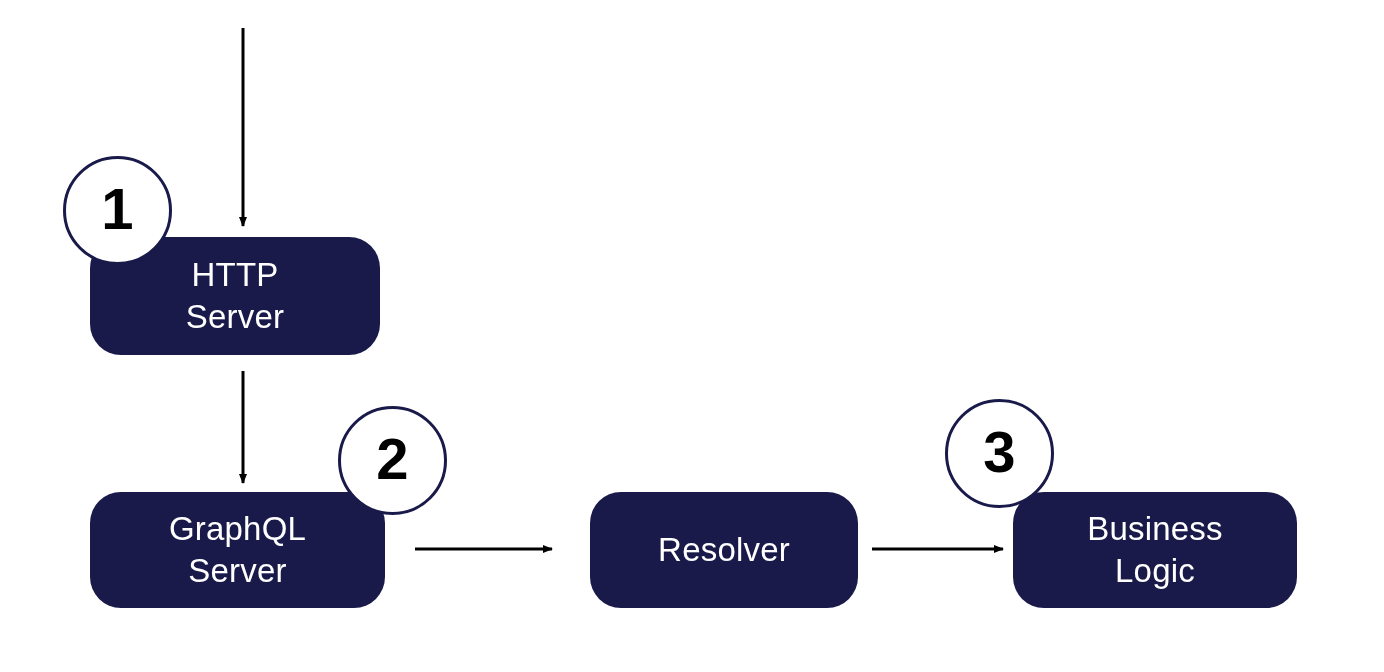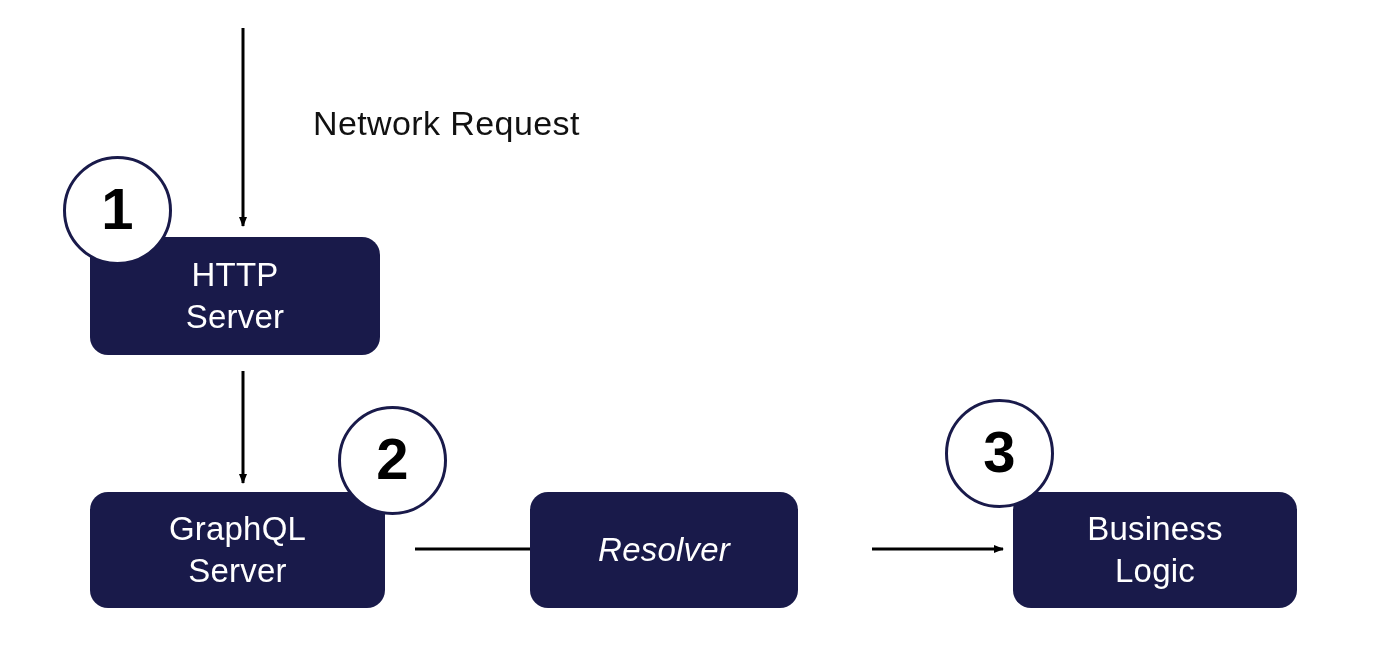--- a/index.html
+++ b/index.html
@@ -13,21 +13,21 @@
   #canvas {
     position: relative;
     width: 1384px;
     height: 672px;
     background: #ffffff;
     overflow: hidden;
   }
   .node {
     position: absolute;
     background: #191a4a;
-    border-radius: 18px;
+    border-radius: 31px;
     display: flex;
     align-items: center;
     justify-content: center;
     text-align: center;
     color: #ffffff;
     font-family: "Liberation Sans", sans-serif;
     font-size: 33px;
     font-weight: 400;
     line-height: 1.28;
     letter-spacing: 0.2px;
@@ -89,35 +89,32 @@
       <marker id="arrowhead" markerWidth="10" markerHeight="8" refX="9" refY="4" orient="auto" markerUnits="userSpaceOnUse">
         <path d="M0,0 L10,4 L0,8 z" fill="#000000"></path>
       </marker>
     </defs>
     <line x1="243" y1="28" x2="243" y2="226" stroke="#000000" stroke-width="3" marker-end="url(#arrowhead)"></line>
     <line x1="243" y1="371" x2="243" y2="483" stroke="#000000" stroke-width="3" marker-end="url(#arrowhead)"></line>
     <line x1="415" y1="549" x2="552" y2="549" stroke="#000000" stroke-width="3" marker-end="url(#arrowhead)"></line>
     <line x1="872" y1="549" x2="1003" y2="549" stroke="#000000" stroke-width="3" marker-end="url(#arrowhead)"></line>
   </svg>
 
-  <div class="caption" style="left:313px; top:104px;">
-    <span>Network Request</span>
-  </div>
 
   <div class="node" style="left:90px; top:237px; width:290px; height:118px;">
     <span class="node-label">HTTP
 Server</span>
   </div>
 
   <div class="node" style="left:90px; top:492px; width:295px; height:116px;">
     <span class="node-label">GraphQL
 Server</span>
   </div>
 
-  <div class="node" style="left:530px; top:492px; width:268px; height:116px;font-style:italic;">
+  <div class="node" style="left:590px; top:492px; width:268px; height:116px;">
     <span class="node-label">Resolver</span>
   </div>
 
   <div class="node" style="left:1013px; top:492px; width:284px; height:116px;">
     <span class="node-label">Business
 Logic</span>
   </div>
 
   <div class="badge" style="left:63px; top:156px; width:109px; height:109px;">
     <span class="badge-label">1</span>

